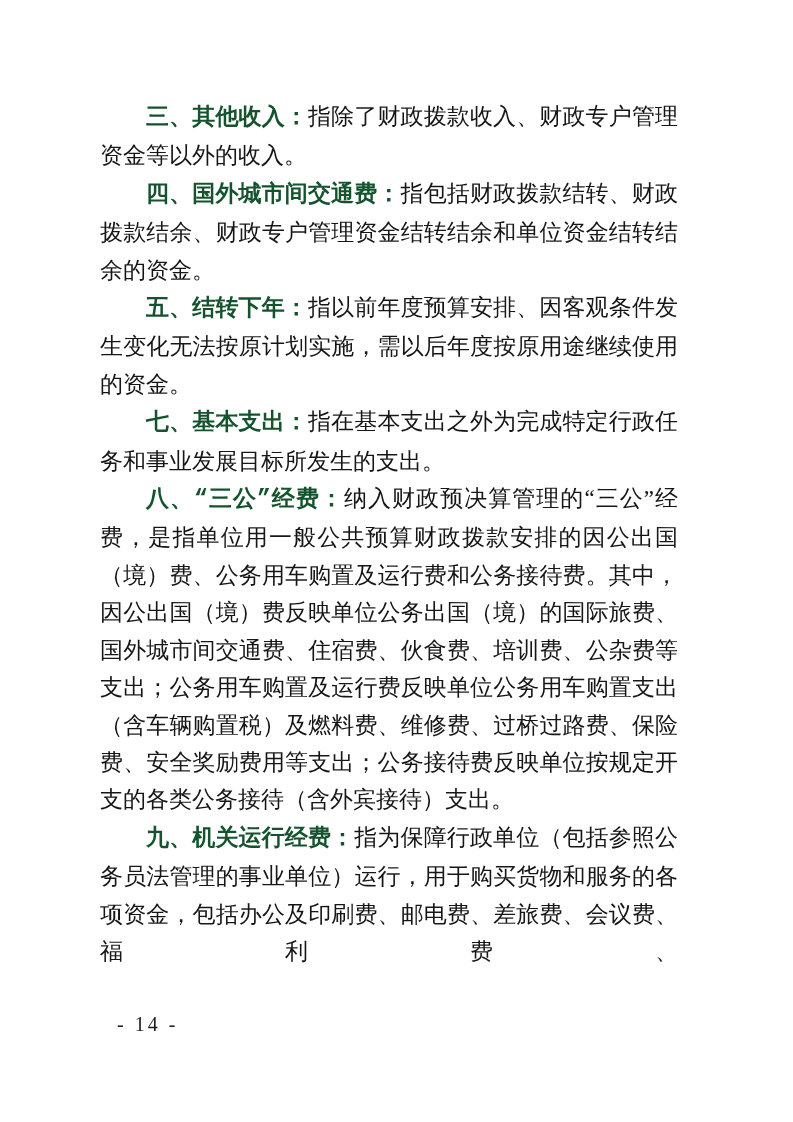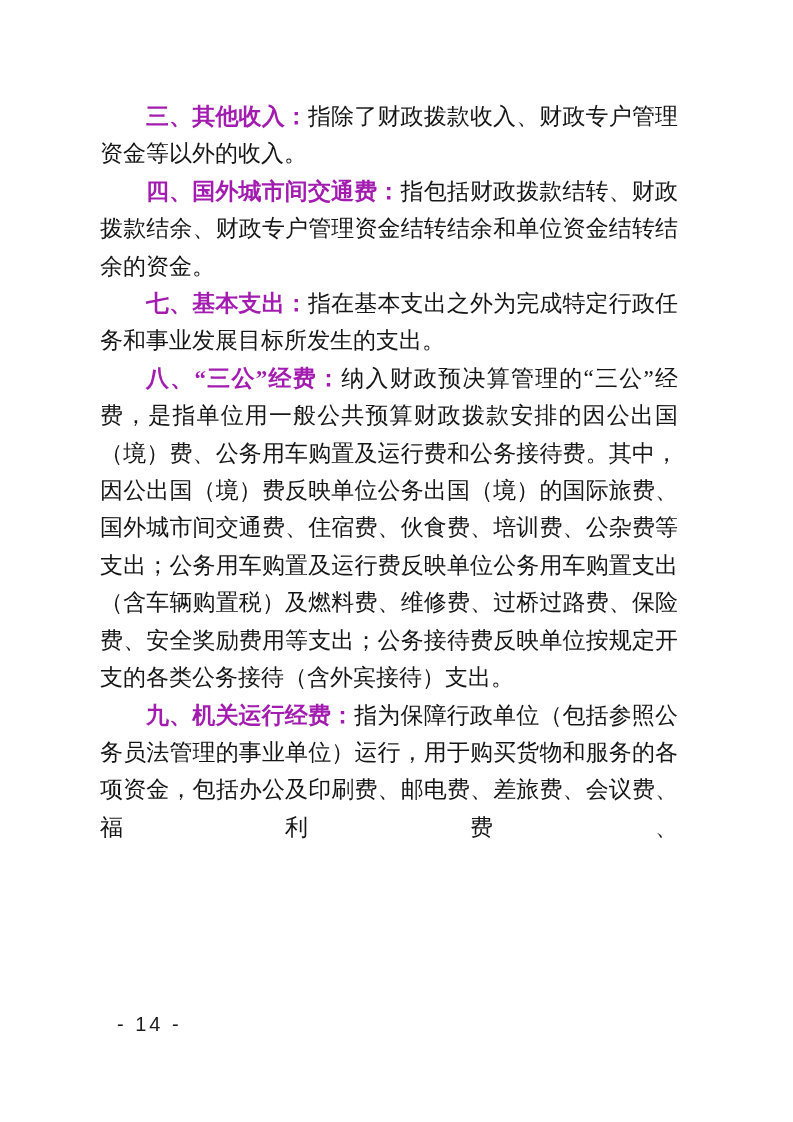--- a/index.html
+++ b/index.html
@@ -30,48 +30,49 @@
     margin: 0;
     font-size: 23px;
     line-height: 37.4px;
     text-indent: 2em;
     text-align: justify;
     text-justify: inter-character;
     word-break: break-all;
     color: #161616;
   }
   .para .lead {
-    font-family: Liberation Serif, serif;
+    font-family: Liberation Mono, monospace;
     font-weight: bold;
-    color: #a21caf;
+    color: #14532d;
   }
   
   .para.continues {
     text-align-last: justify;
   }
   .page-number {
     position: absolute;
     left: 117px;
     top: 1013px;
     font-size: 20px;
     letter-spacing: 3px;
     color: #1c1c1c;
-    font-family: Liberation Sans, sans-serif;
+    font-family: Liberation Serif, serif;
   }
 </style>
 </head>
 <body>
 
 <div class="page">
   <div class="content">
 
     <p class="para"><span class="lead">三、其他收入：</span><span>指除了财政拨款收入、财政专户管理资金等以外的收入。</span></p>
 
     <p class="para"><span class="lead">四、国外城市间交通费：</span><span>指包括财政拨款结转、财政拨款结余、财政专户管理资金结转结余和单位资金结转结余的资金。</span></p>
 
+    <p class="para"><span class="lead">五、结转下年：</span><span>指以前年度预算安排、因客观条件发生变化无法按原计划实施，需以后年度按原用途继续使用的资金。</span></p>
 
 
     <p class="para"><span class="lead">七、基本支出：</span><span>指在基本支出之外为完成特定行政任务和事业发展目标所发生的支出。</span></p>
 
     <p class="para"><span class="lead">八、“三公”经费：</span><span>纳入财政预决算管理的“三公”经费，是指单位用一般公共预算财政拨款安排的因公出国（境）费、公务用车购置及运行费和公务接待费。其中，因公出国（境）费反映单位公务出国（境）的国际旅费、国外城市间交通费、住宿费、伙食费、培训费、公杂费等支出；公务用车购置及运行费反映单位公务用车购置支出（含车辆购置税）及燃料费、维修费、过桥过路费、保险费、安全奖励费用等支出；公务接待费反映单位按规定开支的各类公务接待（含外宾接待）支出。</span></p>
 
     <p class="para continues"><span class="lead">九、机关运行经费：</span><span>指为保障行政单位（包括参照公务员法管理的事业单位）运行，用于购买货物和服务的各项资金，包括办公及印刷费、邮电费、差旅费、会议费、福利费、</span></p>
 
   </div>
 

